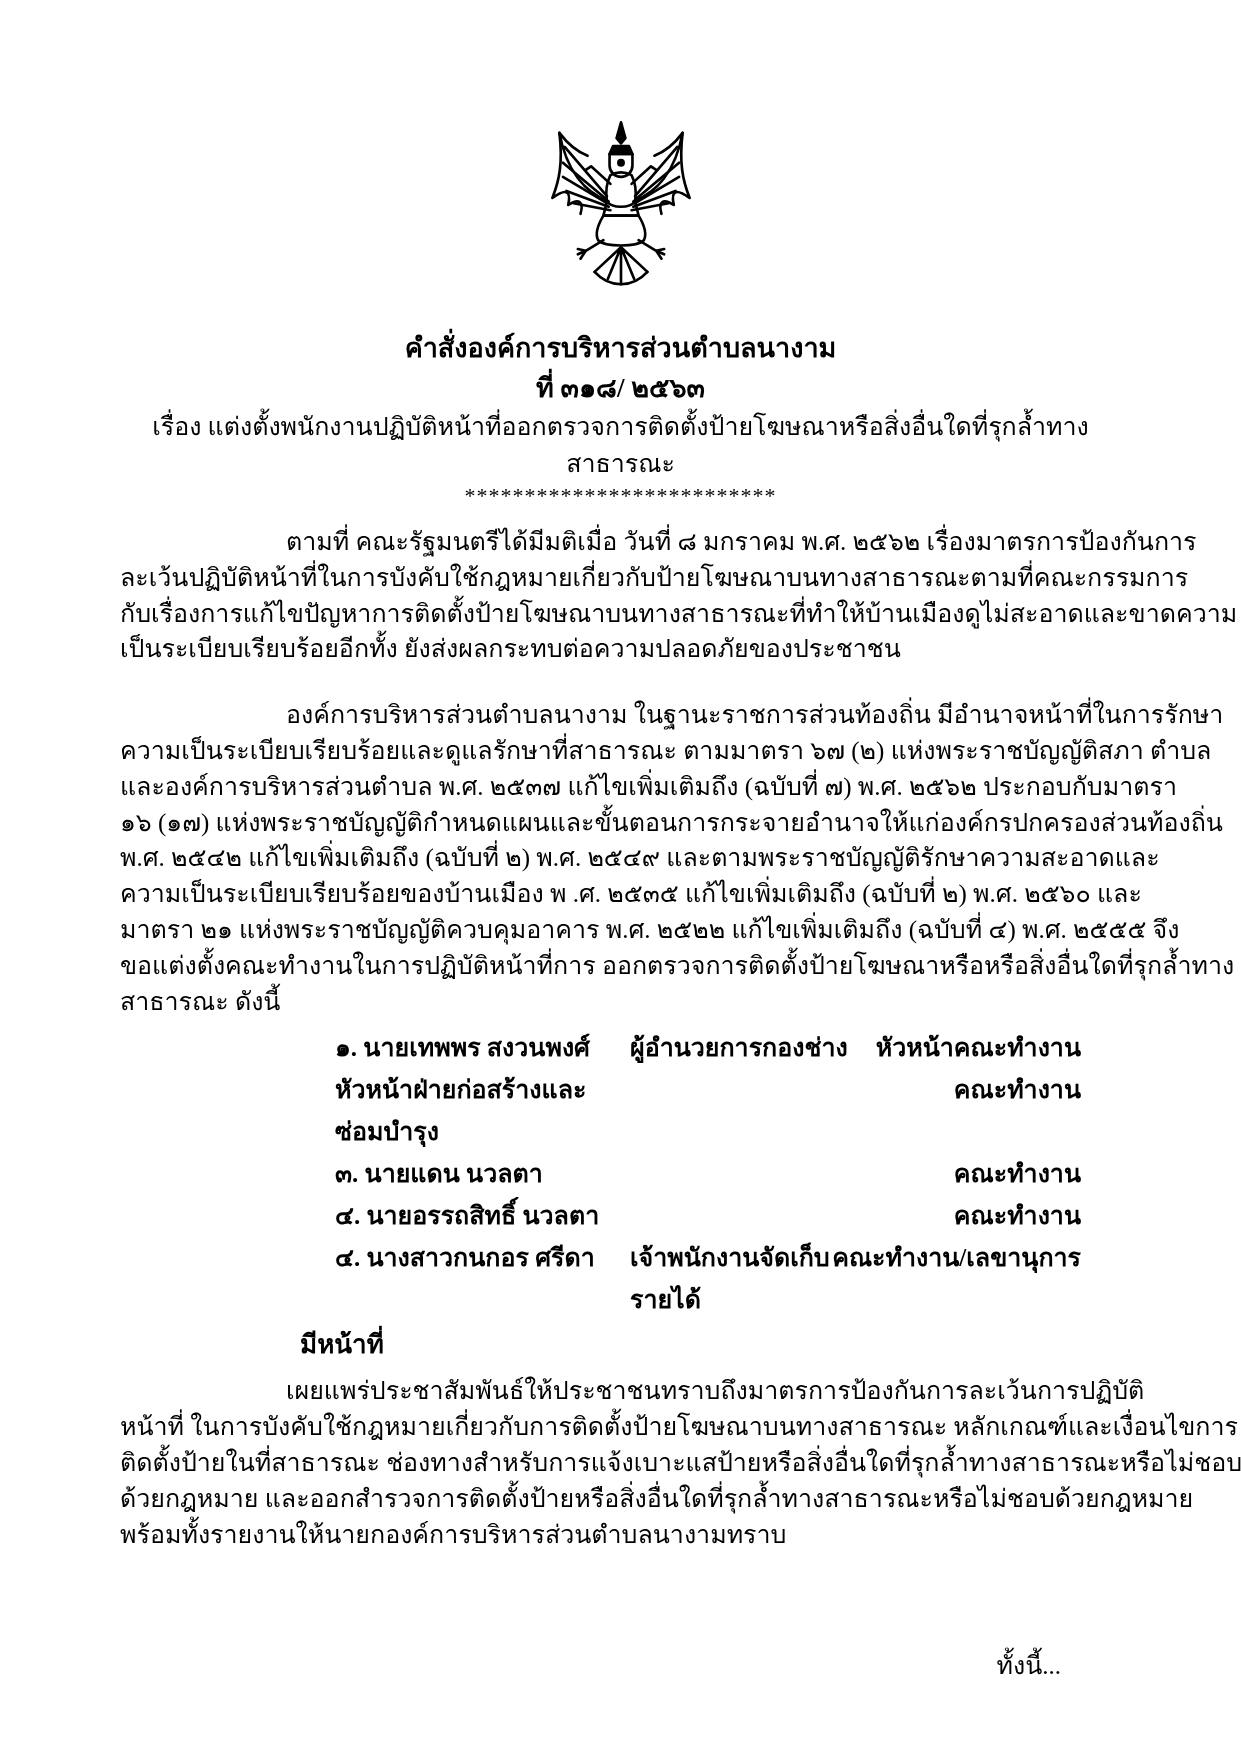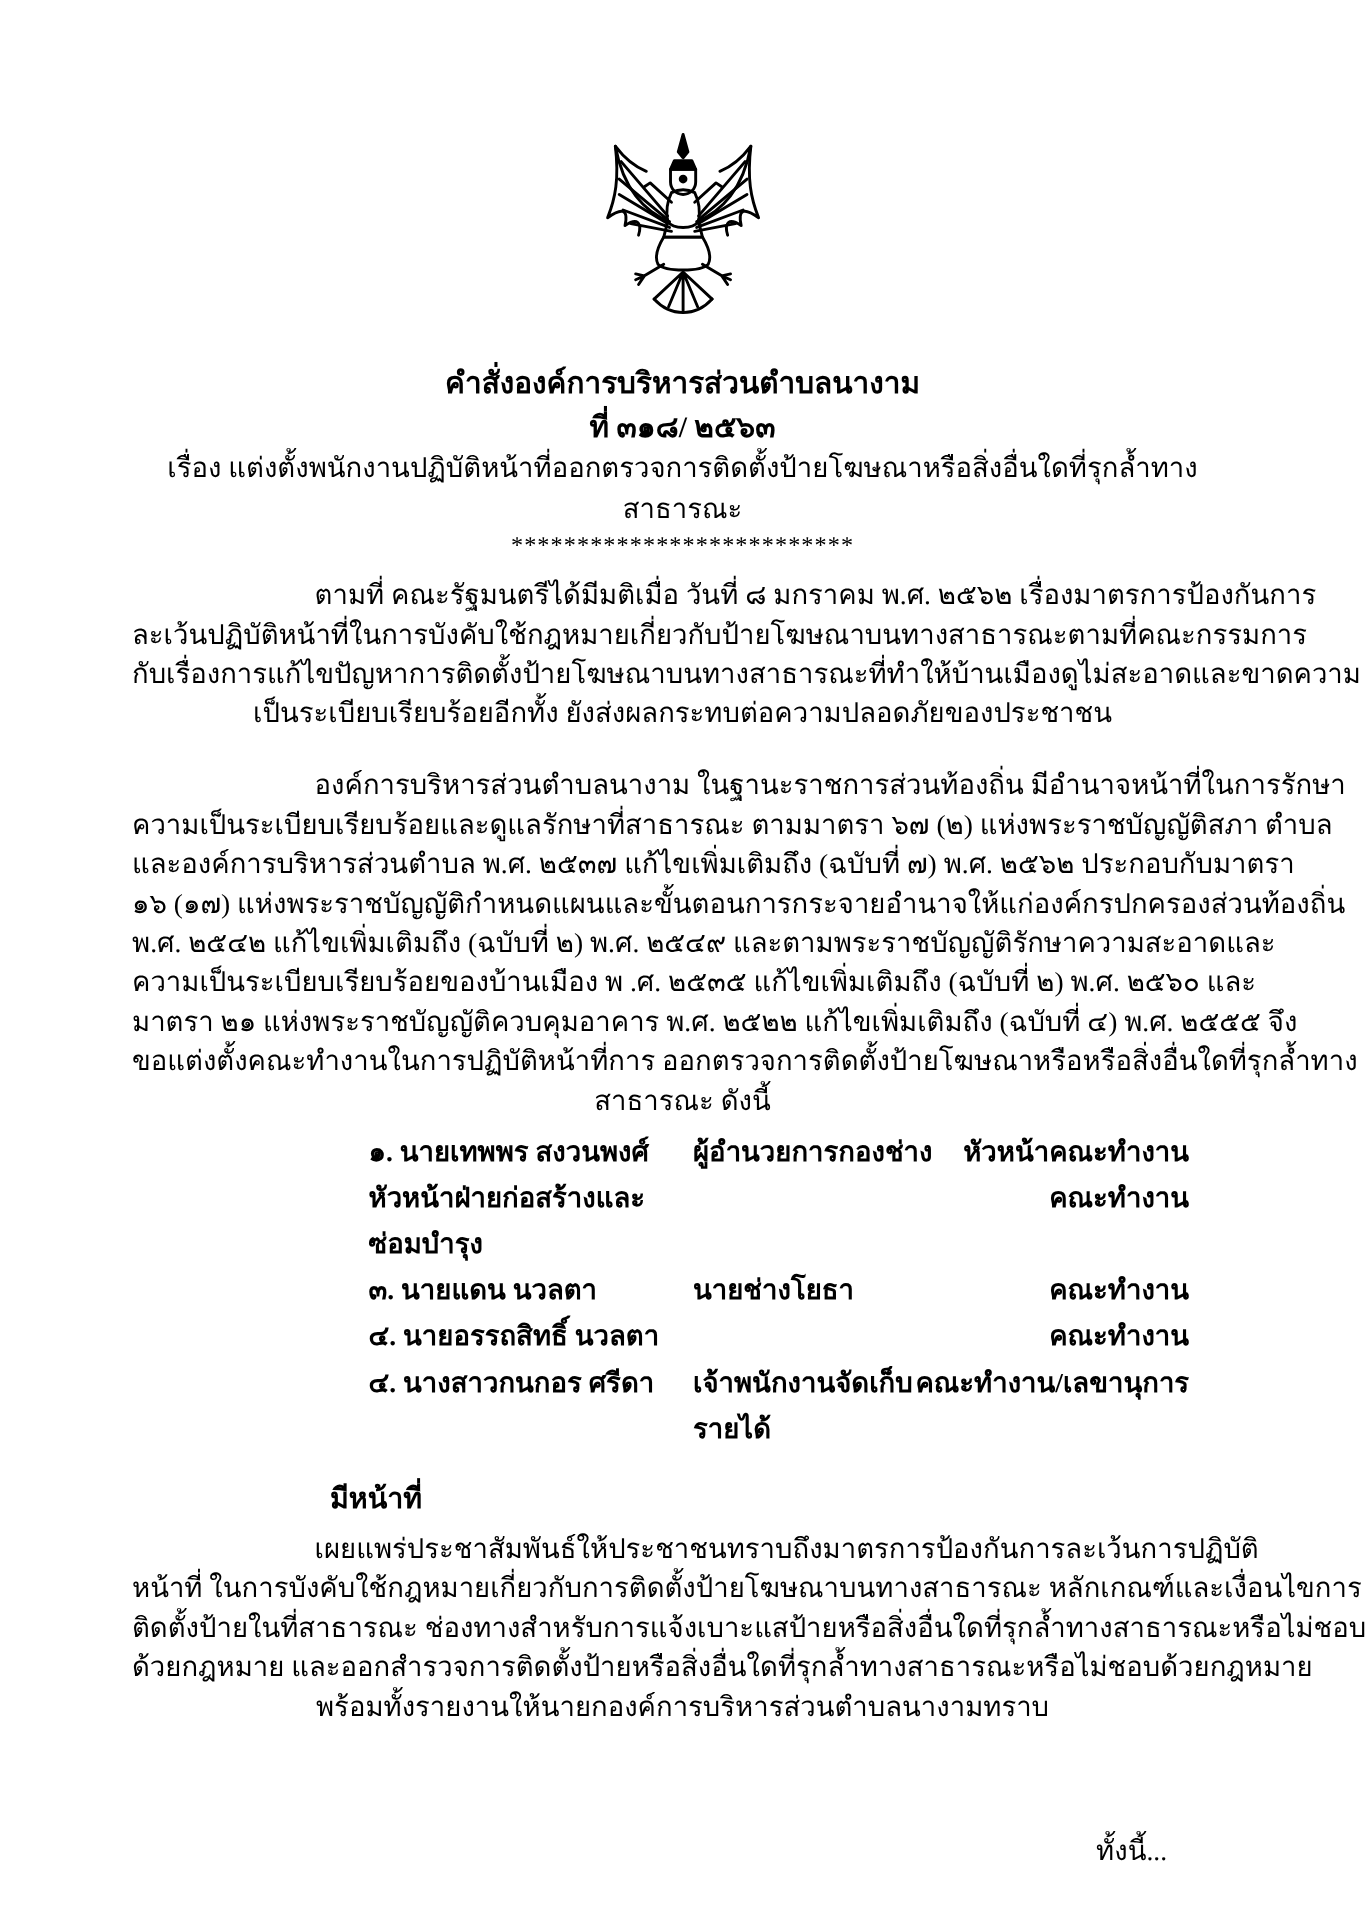--- a/index.html
+++ b/index.html
@@ -27,41 +27,41 @@
   .title-block { margin-top: 34px; text-align: center; }
   .title-line {
     font-size: 27px; font-weight: bold; line-height: 40px;
   }
   .subject-line {
     font-size: 25px; font-weight: normal; line-height: 37px;
   }
   .separator-line {
     font-size: 22px; line-height: 28px; letter-spacing: 1px;
   }
-  .para { margin-top: 14px; text-align: center; }
+  .para { margin-top: 14px; }
   .para2 { margin-top: 30px; }
   .duty-para { margin-top: 8px; }
   .line {
     font-size: 25px; line-height: 35.8px;
     white-space: nowrap;
   }
   .indent { padding-left: 166px; }
   .members {
     margin-top: 8px;
     margin-left: 215px;
     width: 746px;
   }
   .member-row {
     display: grid;
     grid-template-columns: 295px 1fr auto;
     font-size: 25px; line-height: 42px; font-weight: bold;
   }
   .member-role { text-align: right; }
   .duty-heading {
-    margin-top: 22px;
+    margin-top: 4px;
     margin-left: 180px;
     font-size: 26px; font-weight: bold; line-height: 40px;
   }
   .continuation {
     margin-top: 96px;
     margin-right: 60px;
     text-align: right;
     font-size: 25px; line-height: 36px;
   }
   svg .ink { stroke: #000; fill: none; stroke-width: 3; stroke-linejoin: round; stroke-linecap: round; }
@@ -140,21 +140,20 @@
         <span class="member-name">๑. นายเทพพร สงวนพงศ์</span>
         <span class="member-position">ผู้อำนวยการกองช่าง</span>
         <span class="member-role">หัวหน้าคณะทำงาน</span>
       </div>
       <div class="member-row">
         <span class="member-position">หัวหน้าฝ่ายก่อสร้างและซ่อมบำรุง</span>
         <span class="member-role">คณะทำงาน</span>
       </div>
       <div class="member-row">
         <span class="member-name">๓. นายแดน นวลตา</span>
-        <span class="member-position">นายช่างโยธา</span>
         <span class="member-role">คณะทำงาน</span>
       </div>
       <div class="member-row">
         <span class="member-name">๔. นายอรรถสิทธิ์ นวลตา</span>
         <span class="member-role">คณะทำงาน</span>
       </div>
       <div class="member-row">
         <span class="member-name">๔. นางสาวกนกอร ศรีดา</span>
         <span class="member-position">เจ้าพนักงานจัดเก็บรายได้</span>
         <span class="member-role">คณะทำงาน/เลขานุการ</span>

